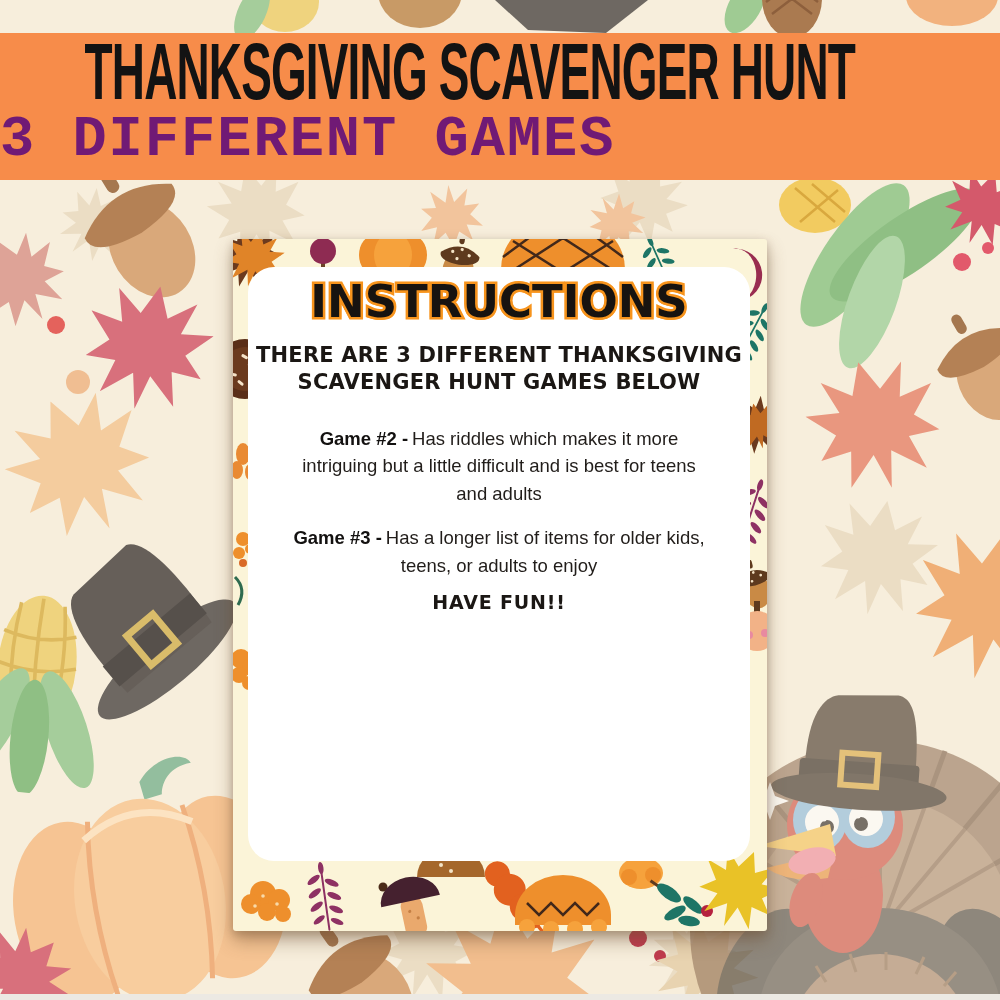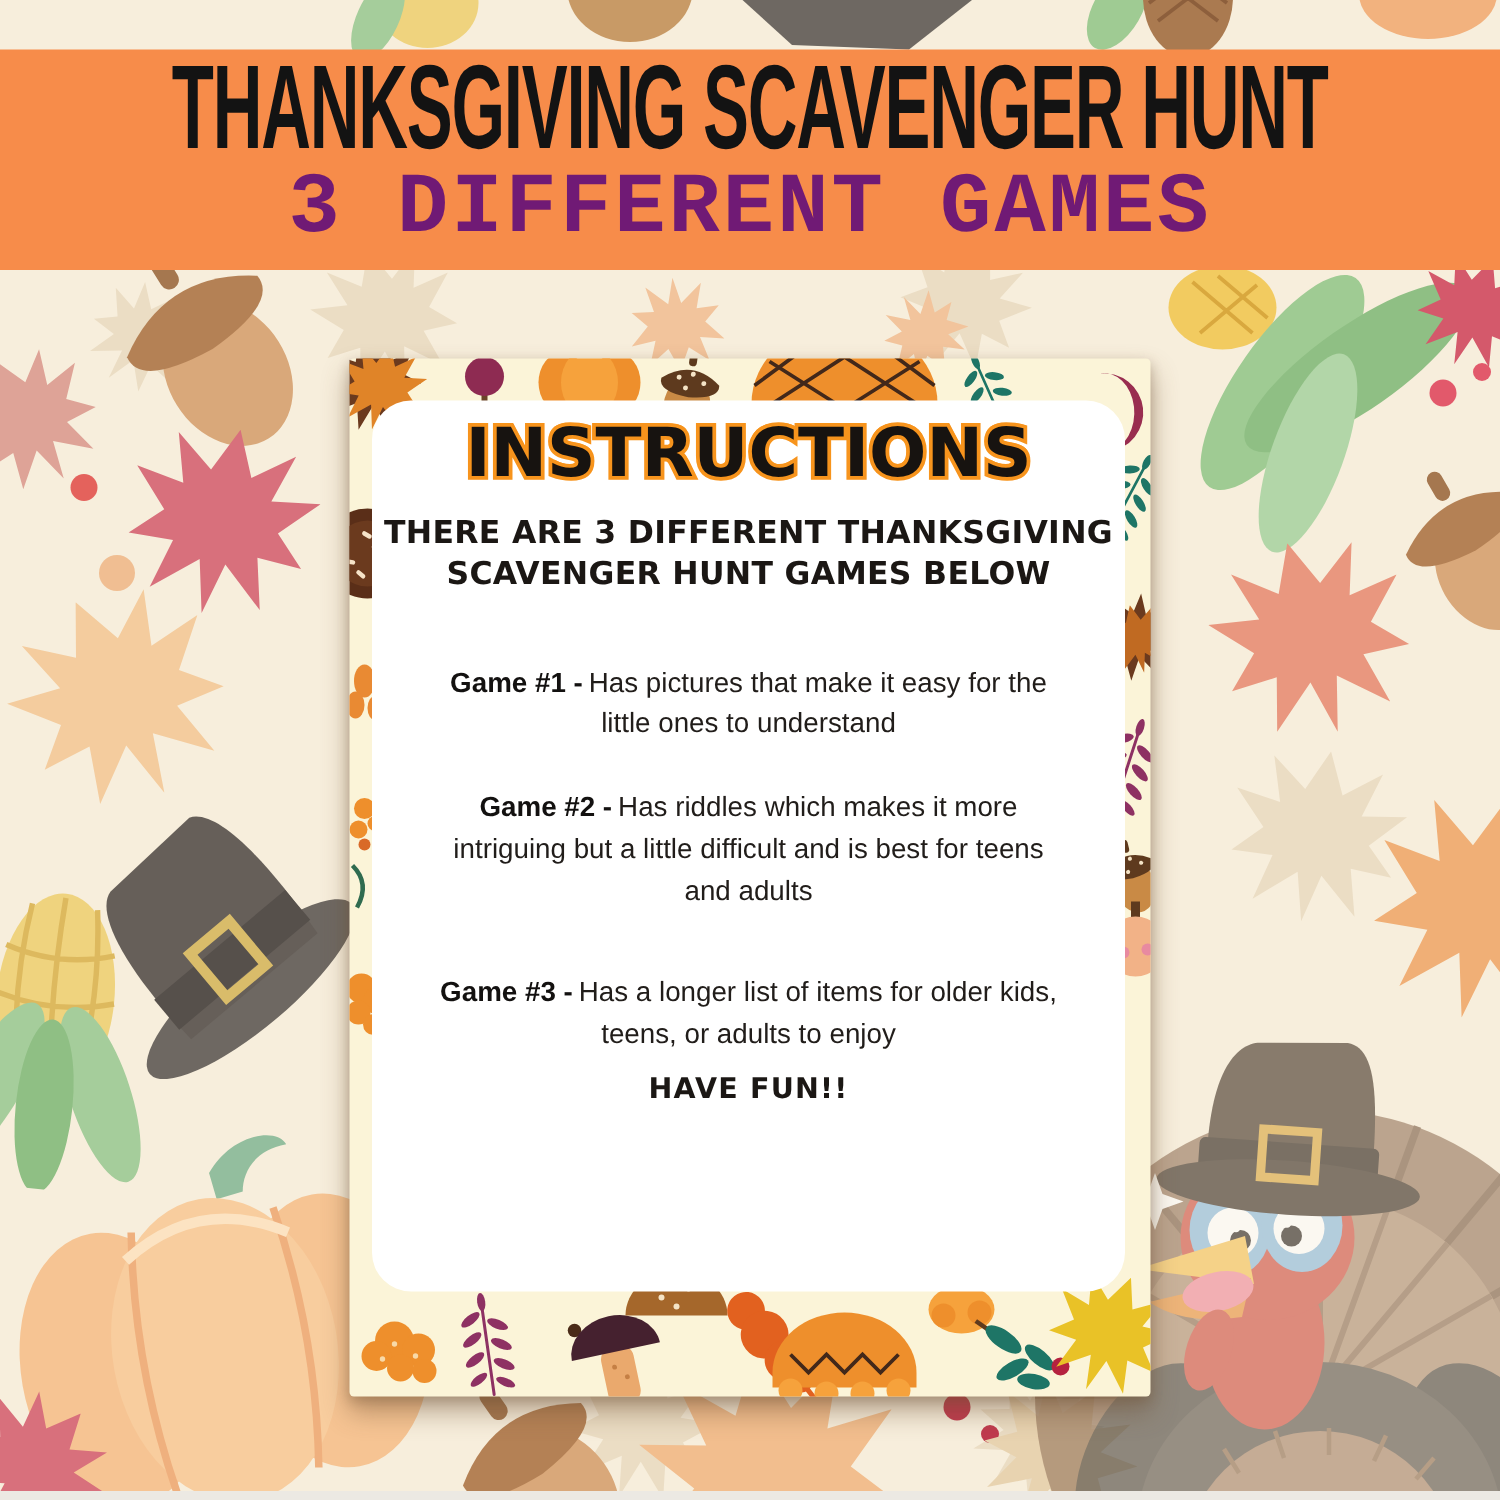--- a/index.html
+++ b/index.html
@@ -1,40 +1,40 @@
 <!DOCTYPE html>
 <html><head>
 <meta charset="utf-8">
 <style>
   html,body{margin:0;padding:0;background:#d8d2c6;}
   .stage{position:relative;width:1000px;height:1000px;overflow:hidden;background:#F7EEDC;
          font-family:"DejaVu Sans",sans-serif;}
   svg{display:block;}
   .bgart{position:absolute;left:0;top:0;width:1000px;height:1000px;z-index:1;}
   .banner{position:absolute;left:0;top:33px;width:100%;height:147px;background:#F78C4A;z-index:3;
-          display:flex;flex-direction:column;align-items:center;justify-content:center;}
+          display:flex;flex-direction:column;align-items:flex-start;justify-content:center;}
   .banner-title{font-family:"Liberation Sans",sans-serif;font-weight:800;font-size:56px;line-height:1;
           color:#131313;display:inline-block;white-space:nowrap;transform:scale(0.82,1.42);
           transform-origin:center;letter-spacing:-1px;}
   .banner-subtitle{font-family:Liberation Mono, monospace;font-weight:800;font-size:57px;line-height:1;
           color:#701a75;letter-spacing:2px;margin-top:12px;white-space:nowrap;}
   .card{position:absolute;left:233px;top:239px;width:534px;height:692px;background:#FBF4D8;z-index:2;
         box-shadow:0 10px 18px rgba(110,80,50,.45),0 3px 8px rgba(110,80,50,.3);border-radius:3px;}
   .card-decor{position:absolute;left:0;top:0;width:534px;height:692px;}
   .panel{position:absolute;left:15px;top:28px;width:502px;height:594px;background:#FFFFFF;
          border-radius:26px;text-align:center;color:#1B1714;}
   .poster-title{margin-top:8px;font-size:45px;font-weight:800;letter-spacing:0px;color:#171310;
          -webkit-text-stroke:5px #F7941D;paint-order:stroke fill;
          text-shadow:2px 0 0 #F7941D,-2px 0 0 #F7941D,0 2px 0 #F7941D,0 -2px 0 #F7941D,
                      1.5px 1.5px 0 #F7941D,-1.5px 1.5px 0 #F7941D,1.5px -1.5px 0 #F7941D,-1.5px -1.5px 0 #F7941D;text-align:center;}
   .intro{margin-top:14px;}
   .intro-line{font-size:21px;font-weight:800;line-height:1.3;letter-spacing:.2px;}
   .game{font-family:"Liberation Sans",sans-serif;font-size:18.5px;line-height:1.5;color:#211D1A;}
   .game b{font-weight:700;color:#131110;margin-right:4px;}
-  .game1{margin-top:44px;}.game2{margin-top:28px;}.game3{margin-top:40px;}
+  .game1{margin-top:44px;}.game2{margin-top:28px;}.game3{margin-top:16px;}
   .note{margin-top:36px;}
   .note-line{font-size:15.5px;font-weight:800;line-height:1.52;letter-spacing:.2px;}
   .closing{margin-top:12px;font-size:19px;font-weight:800;letter-spacing:.8px;}
   .bottom-strip{position:absolute;left:0;bottom:0;width:100%;height:6px;background:#ECE9E3;z-index:4;}
 </style>
 </head>
 <body>
 
 <div class="stage">
 
@@ -301,24 +301,20 @@
     </svg>
 
     <div class="panel">
       <div class="poster-title">INSTRUCTIONS</div>
 
       <div class="intro">
         <div class="intro-line">THERE ARE 3 DIFFERENT THANKSGIVING</div>
         <div class="intro-line">SCAVENGER HUNT GAMES BELOW</div>
       </div>
 
-      <div class="game game1">
-        <div><b>Game #1 -</b><span>Has pictures that make it easy for the</span></div>
-        <div>little ones to understand</div>
-      </div>
 
       <div class="game game2">
         <div><b>Game #2 -</b><span>Has riddles which makes it more</span></div>
         <div>intriguing but a little difficult and is best for teens</div>
         <div>and adults</div>
       </div>
 
       <div class="game game3">
         <div><b>Game #3 -</b><span>Has a longer list of items for older kids,</span></div>
         <div>teens, or adults to enjoy</div>

